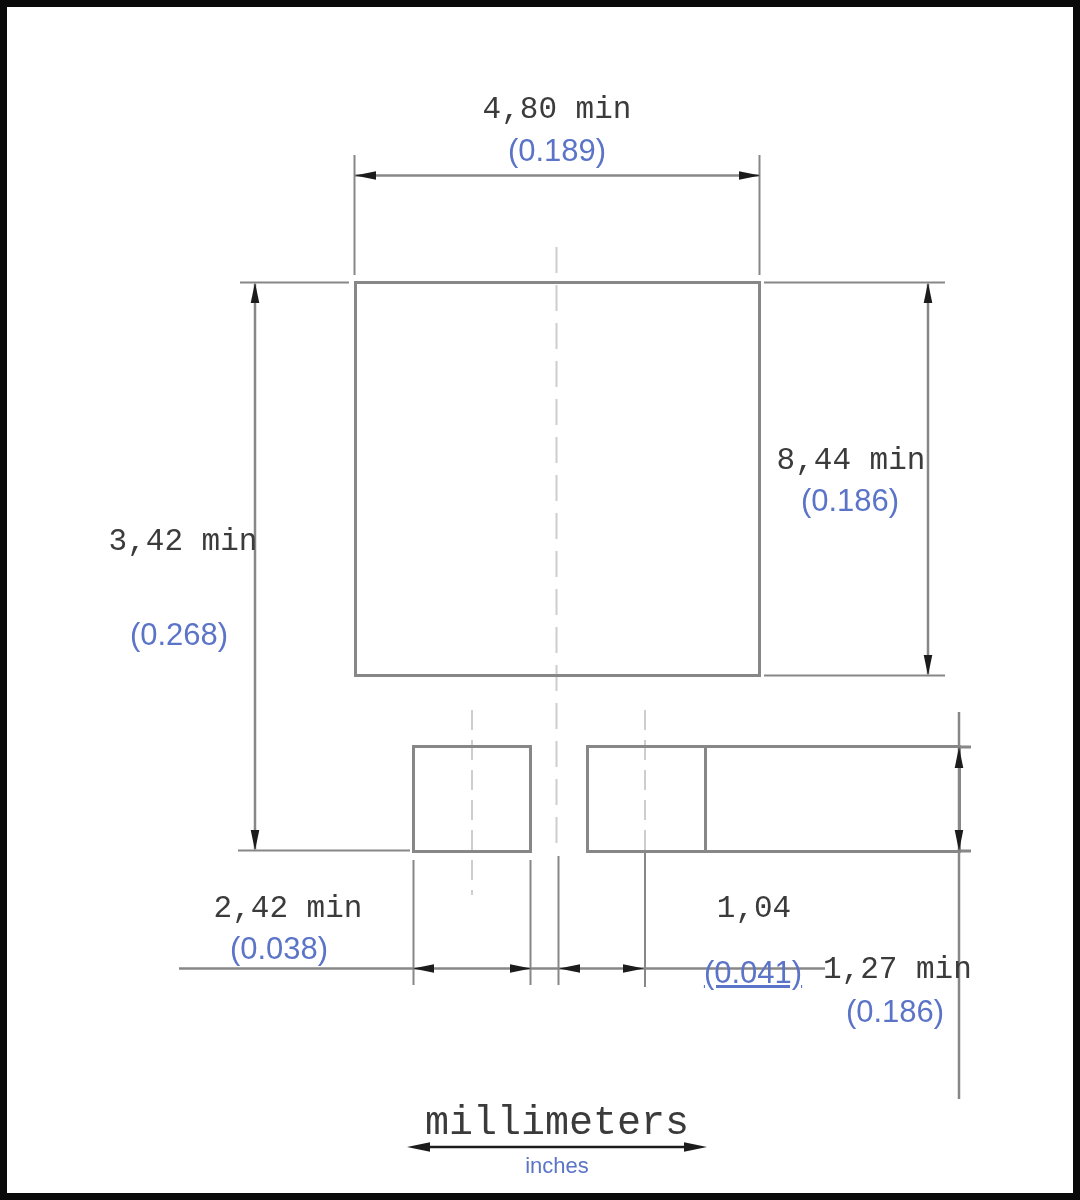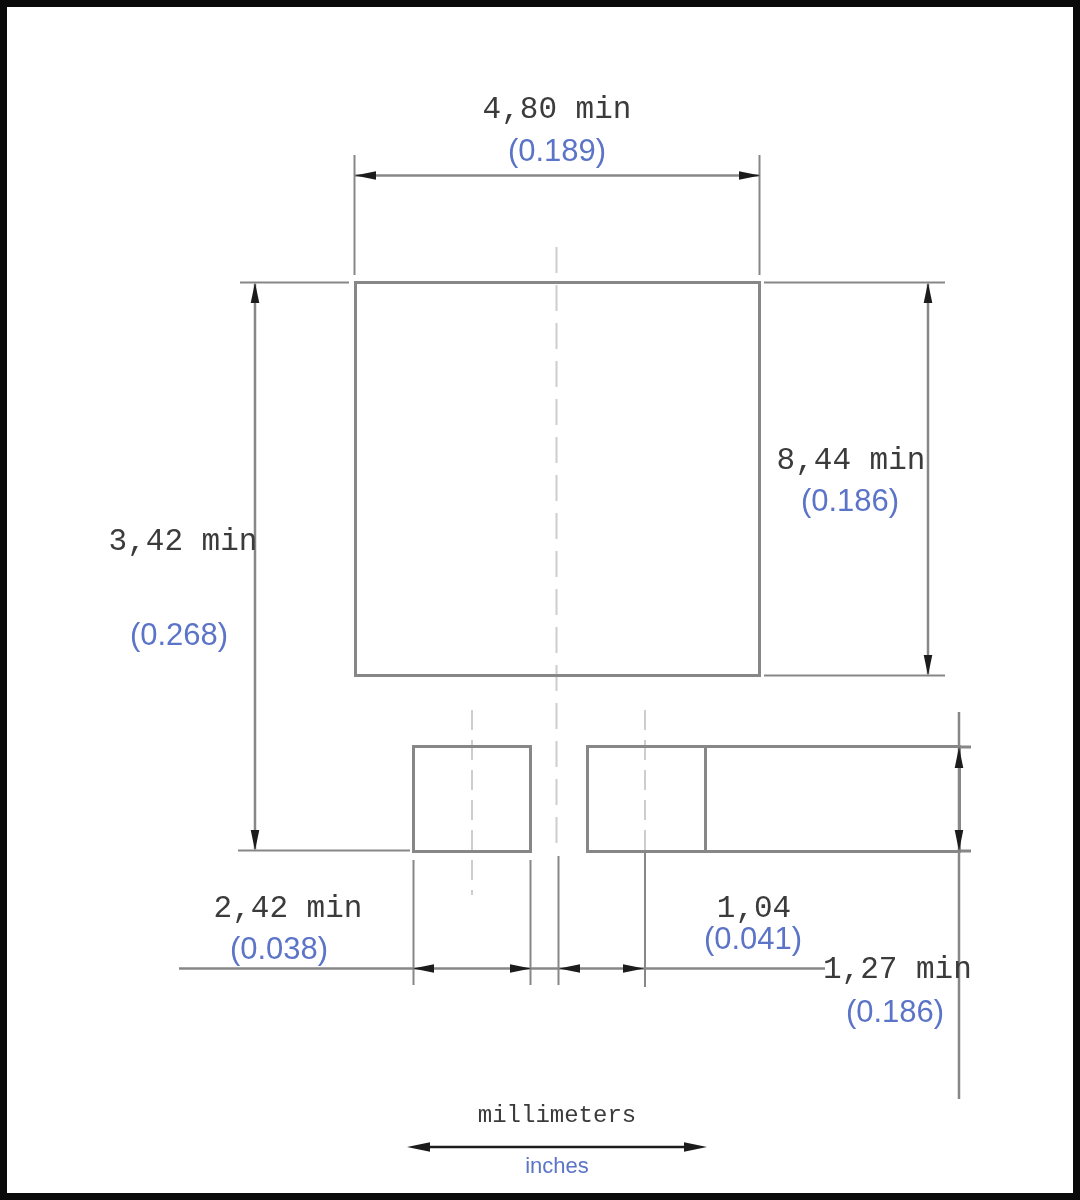--- a/index.html
+++ b/index.html
@@ -121,21 +121,21 @@
   <div class="dim-label mm ctr" style="left:844px;top:438px;">8,44 min</div>
   <div class="dim-label in ctr" style="left:843px;top:478px;">(0.186)</div>
 
   <div class="dim-label mm ctr" style="left:176px;top:519px;">3,42 min</div>
   <div class="dim-label in ctr" style="left:172px;top:576px;margin-top:36px;">(0.268)</div>
 
   <div class="dim-label mm ctr" style="left:281px;top:886px;">2,42 min</div>
   <div class="dim-label in ctr" style="left:272px;top:926px;">(0.038)</div>
 
   <div class="dim-label mm ctr" style="left:747px;top:886px;">1,04</div>
-  <div class="dim-label in ctr" style="left:746px;top:916px;">(0.041)</div>
+  <div class="dim-label in ctr" style="left:746px;top:950px;text-decoration:underline;">(0.041)</div>
 
   <div class="dim-label mm" style="left:816px;top:947px;">1,27 min</div>
   <div class="dim-label in ctr" style="left:888px;top:989px;">(0.186)</div>
 
-  <div class="dim-label mm ctr" style="left:550px;top:1097px;font-size:24px;">millimeters</div>
+  <div class="dim-label mm ctr" style="left:550px;top:1097px;font-size:40px;">millimeters</div>
   <div class="dim-label in ctr" style="left:550px;top:1148px;font-size:22px;">inches</div>
 
 </div>
 
 </body></html>

